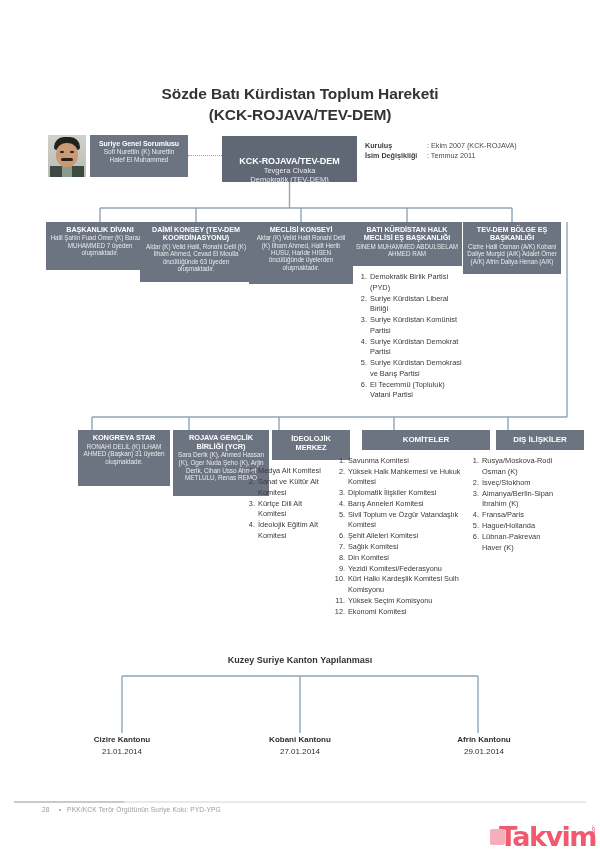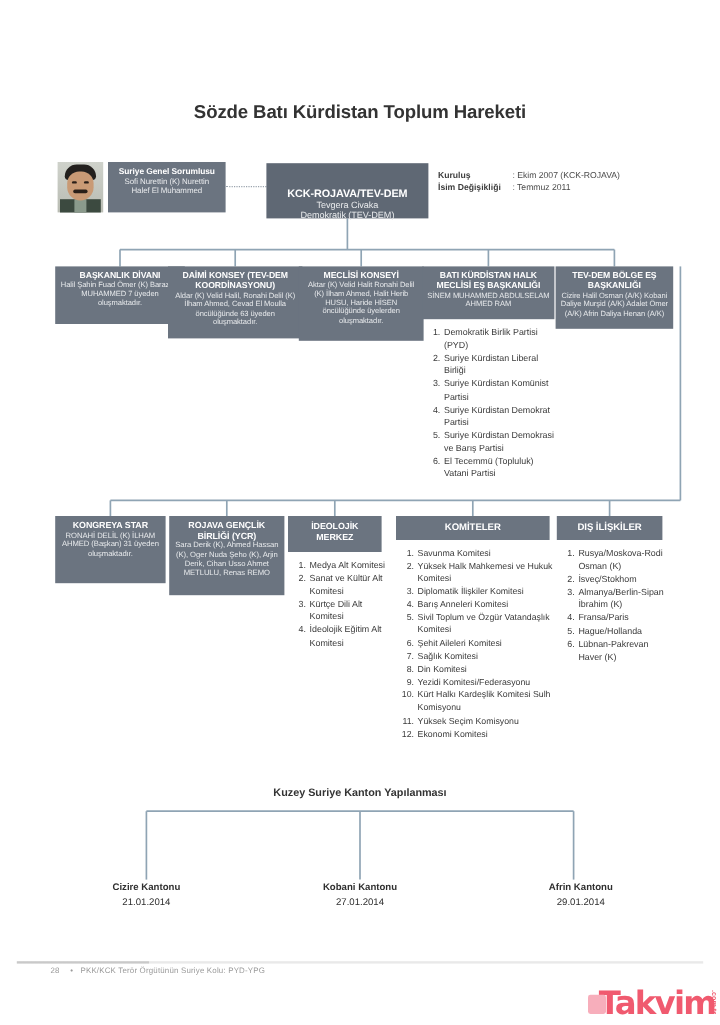--- a/index.html
+++ b/index.html
@@ -102,21 +102,21 @@
   .numlist {
     position: absolute;
     font-size: 7.4px; color: #3a3a3a; line-height: 1.42;
     z-index: 3;
   }
   .numlist ol { margin: 0; padding-left: 14px; }
   .numlist li { margin: 0 0 0.5px 0; padding-left: 1px; }
   #list-bati { left: 355px; top: 272px; width: 112px; }
 
   
-  .r3 { top: 430px; }
+  .r3 { top: 430px; margin-left: 32px; }
   #b-kongreya { left: 46px;  width: 92px; height: 56px; }
   #b-ycr      { left: 141px; width: 96px; height: 66px; }
   #b-ideolojik{ left: 240px; width: 78px; height: 30px; }
   #b-komiteler{ left: 330px; width: 128px; height: 20px; }
   #b-dis      { left: 464px; width: 88px; height: 20px; }
 
   .r3 .hd { font-size: 7.4px; }
   .r3 .sub { font-size: 6.4px; line-height: 1.18; }
   #b-komiteler .hd, #b-dis .hd { font-size: 8px; }
   #b-ideolojik { padding-top: 5px; }
@@ -176,20 +176,21 @@
     font-size: 6px; font-weight: bold; color: #ef4d63;
     writing-mode: vertical-rl; letter-spacing: 0px;
     font-family: "Liberation Sans", sans-serif;
   }
 </style>
 </head>
 <body>
 
 <div class="page-title">
   <span class="l1">Sözde Batı Kürdistan Toplum Hareketi</span>
+  <span class="l2">(KCK-ROJAVA/TEV-DEM)</span>
 </div>
 
 <svg id="wires" viewBox="0 0 600 854">
   <g stroke="#8fa4b4" stroke-width="1.4" fill="none">
 
     <path d="M 289.5 182 L 289.5 208"></path>
 
     <path d="M 100 208 L 512 208"></path>
 
     <path d="M 100 208 L 100 222"></path>

